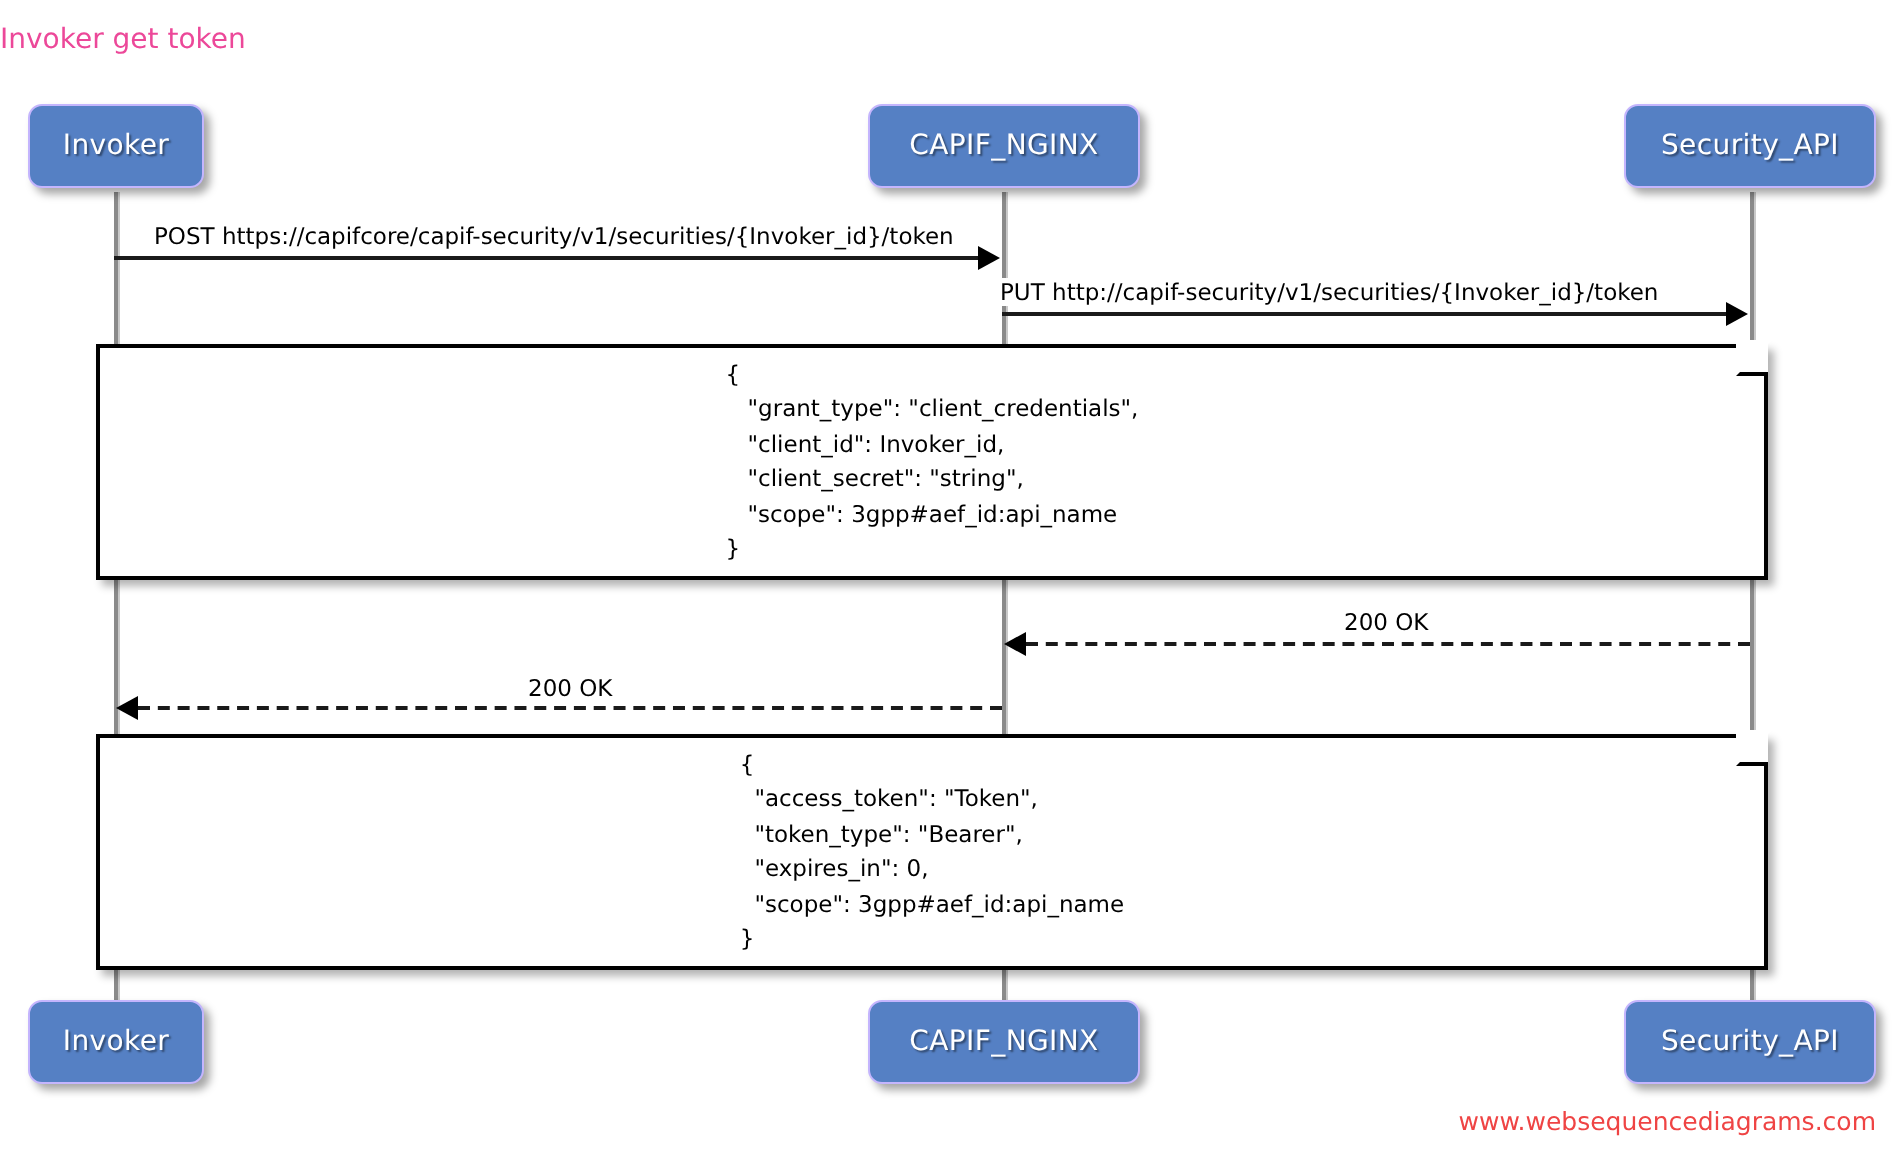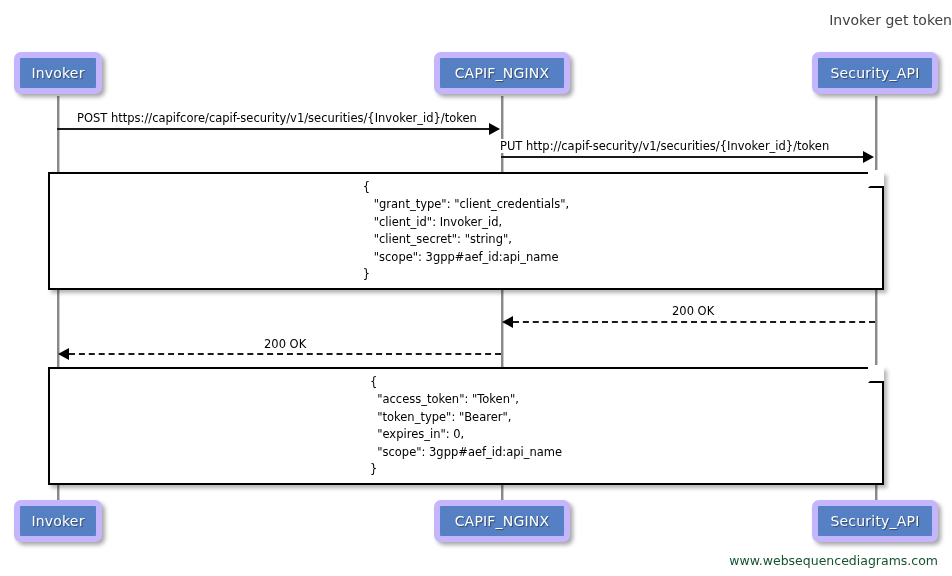--- a/index.html
+++ b/index.html
@@ -17,41 +17,41 @@
     background: #ffffff;
     overflow: hidden;
   }
 
   
   .diagram-title {
     position: absolute;
     left: 0;
     top: 12px;
     width: 952px;
-    text-align: right;
+    text-align: left;
     font-size: 14px;
-    color: #404040;
+    color: #ec4899;
     font-family: "DejaVu Sans", sans-serif;
     white-space: nowrap;
   }
 
   
   .lifeline {
     position: absolute;
     width: 2px;
     background: #8a8a8a;
     box-shadow: 1px 0 0 #c9c9c9;
   }
 
   
   .participant {
     position: absolute;
     box-sizing: border-box;
     background: #5580c4;
-    border: 6px solid #c4b5fd;
+    border: 1px solid #c4b5fd;
     border-radius: 7px;
     color: #ffffff;
     font-size: 14px;
     font-family: "DejaVu Sans", sans-serif;
     display: flex;
     align-items: center;
     justify-content: center;
     box-shadow: 3px 3px 4px rgba(0,0,0,0.35);
     text-shadow: 1px 1px 1px rgba(0,0,0,0.45);
     white-space: nowrap;
@@ -143,21 +143,21 @@
     font-family: "DejaVu Sans", sans-serif;
     white-space: pre;
   }
 
   
   .footer {
     position: absolute;
     right: 14px;
     bottom: 8px;
     font-size: 12.5px;
-    color: #14532d;
+    color: #ef4444;
     font-family: "DejaVu Sans", sans-serif;
     white-space: nowrap;
   }
 </style>
 </head>
 <body>
 
 <div id="canvas">
 
   <div class="diagram-title">Invoker get token</div>

